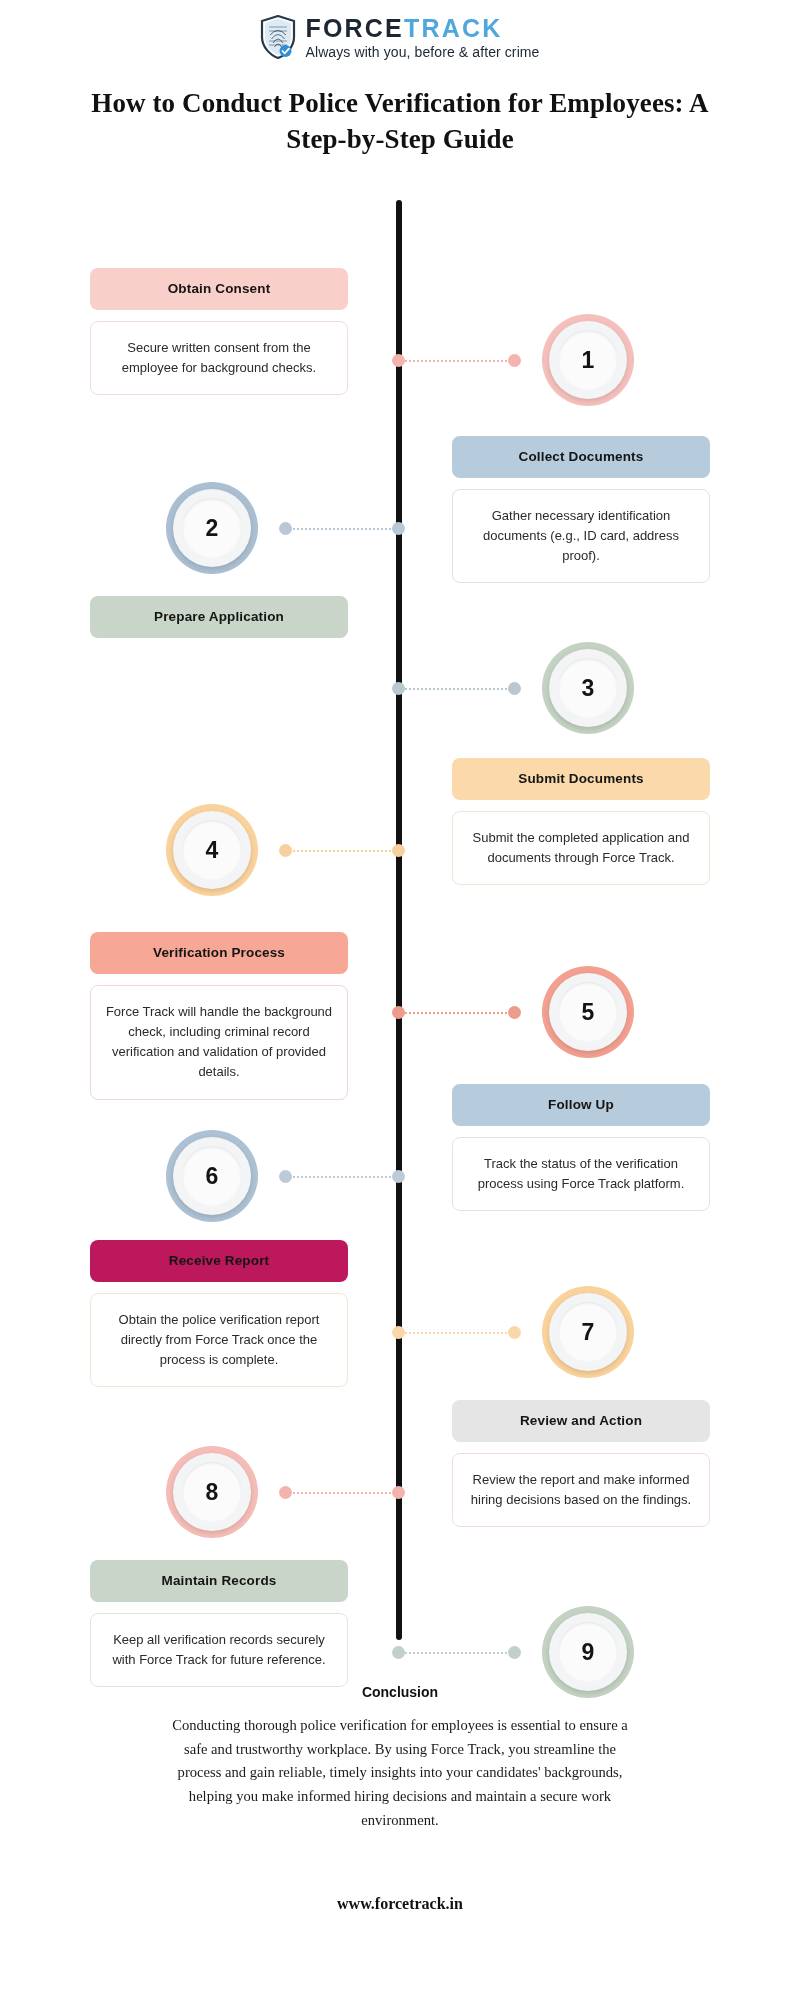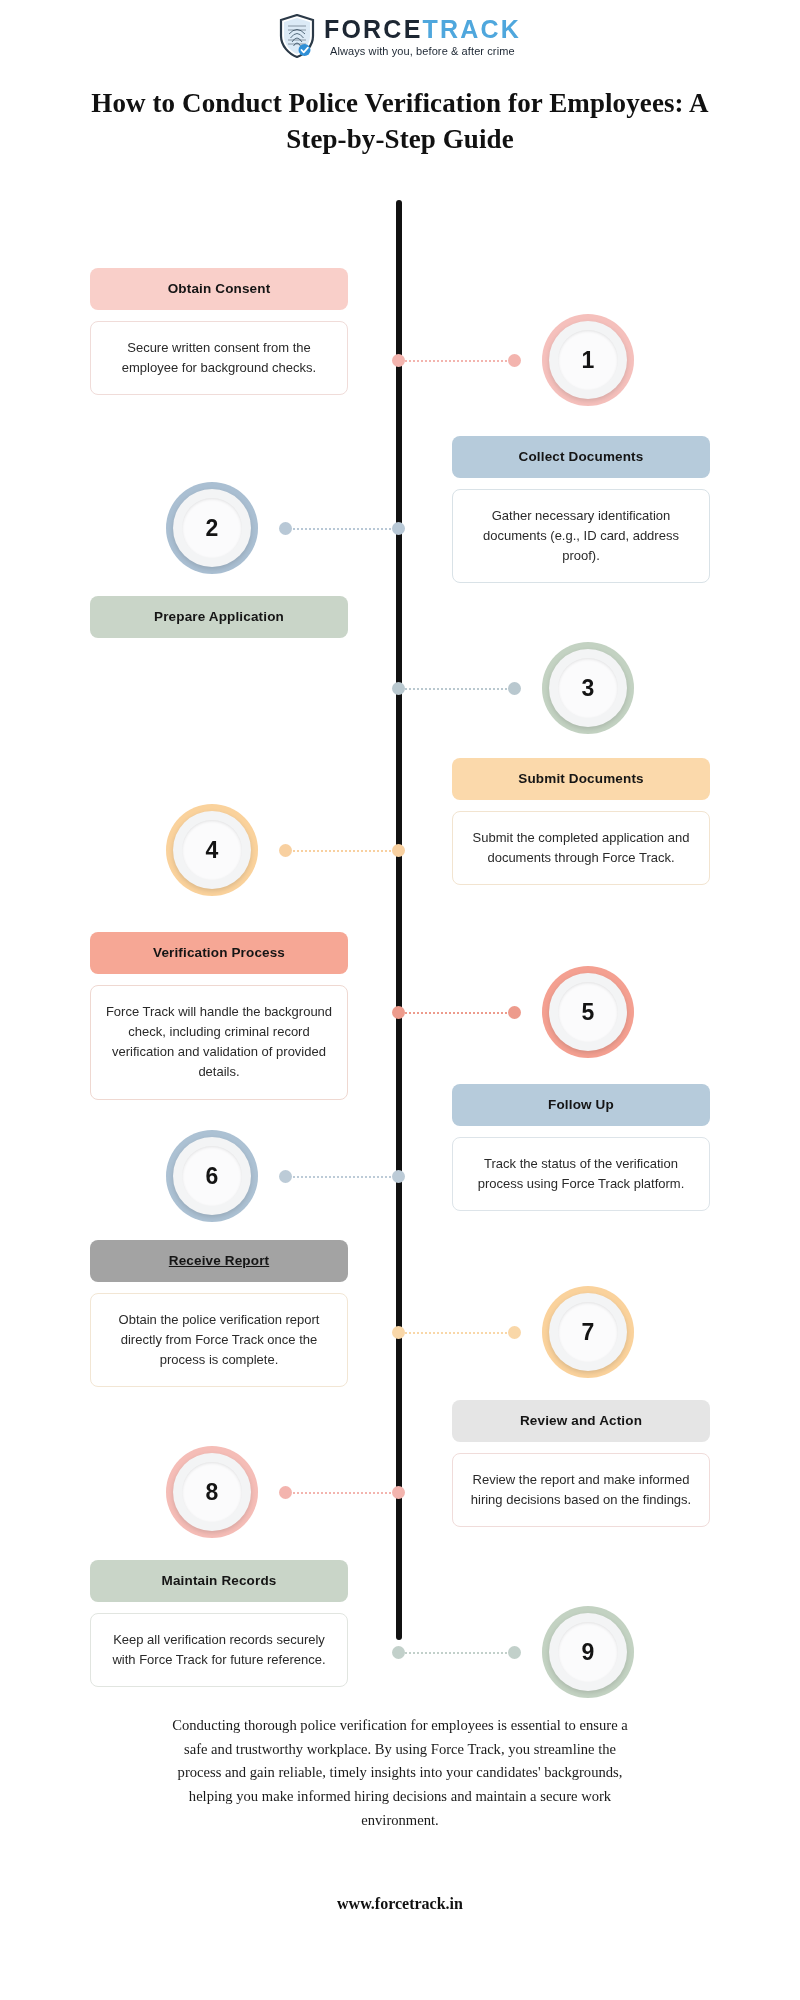--- a/index.html
+++ b/index.html
@@ -35,25 +35,24 @@
   .logo-text { line-height: 1; padding-top: 2px; }
   .logo-word {
     font-size: 25px;
     font-weight: 700;
     letter-spacing: 2.2px;
     line-height: 1;
   }
   .logo-force { color: #1d2733; }
   .logo-track { color: #4fa7dd; }
   .logo-tag {
-    font-size: 11px;
+    font-size: 14px;
     color: #1d2733;
     letter-spacing: .1px;
     margin-top: 4px;
-    margin-left: 6px;
   }
 
   
   .title {
     position: absolute;
     top: 86px; left: 90px; right: 90px;
     text-align: center;
     font-family: "Liberation Serif", serif;
     font-weight: 700;
     font-size: 27px;
@@ -304,21 +303,21 @@
           <div class="ring2"></div>
           <div class="ring3"></div>
           <div class="num">6</div>
         </div>
       </div>
       <div class="step" style="top: 1240px;">
         <div class="conn" style="top: 92px; border-top-color: rgb(249, 215, 168); left: 402px; width: 112px;"></div>
         <div class="spine-dot" style="top: 86px; background: rgb(249, 215, 168);"></div>
         <div class="dot" style="top: 86px; background: rgb(249, 215, 168); left: 508px;"></div>
         <div class="card left" style="top: 0px;">
-          <div class="card-head" style="background: #a3a3a3; text-decoration: underline;">Receive Report</div>
+          <div class="card-head" style="background: #be185d;">Receive Report</div>
           <div class="card-body" style="border-color: rgb(242, 230, 212);">Obtain the police verification report directly from Force Track once the process is complete.</div>
         </div>
         <div class="medal right" style="top: 46px; background: rgb(250, 210, 156);">
           <div class="ring2"></div>
           <div class="ring3"></div>
           <div class="num">7</div>
         </div>
       </div>
       <div class="step" style="top: 1400px;">
         <div class="conn" style="top: 92px; border-top-color: rgb(243, 180, 174); right: 402px; width: 112px;"></div>
@@ -343,16 +342,17 @@
           <div class="card-body" style="border-color: rgb(225, 229, 224);">Keep all verification records securely with Force Track for future reference.</div>
         </div>
         <div class="medal right" style="top: 46px; background: rgb(195, 210, 194);">
           <div class="ring2"></div>
           <div class="ring3"></div>
           <div class="num">9</div>
         </div>
       </div>
     </div>
 
+  <div class="concl-title">Conclusion</div>
   <div class="concl-body">Conducting thorough police verification for employees is essential to ensure a safe and trustworthy workplace. By using Force Track, you streamline the process and gain reliable, timely insights into your candidates' backgrounds, helping you make informed hiring decisions and maintain a secure work environment.</div>
   <div class="footer-url">www.forcetrack.in</div>
 
 </div>
 
 </body></html>

